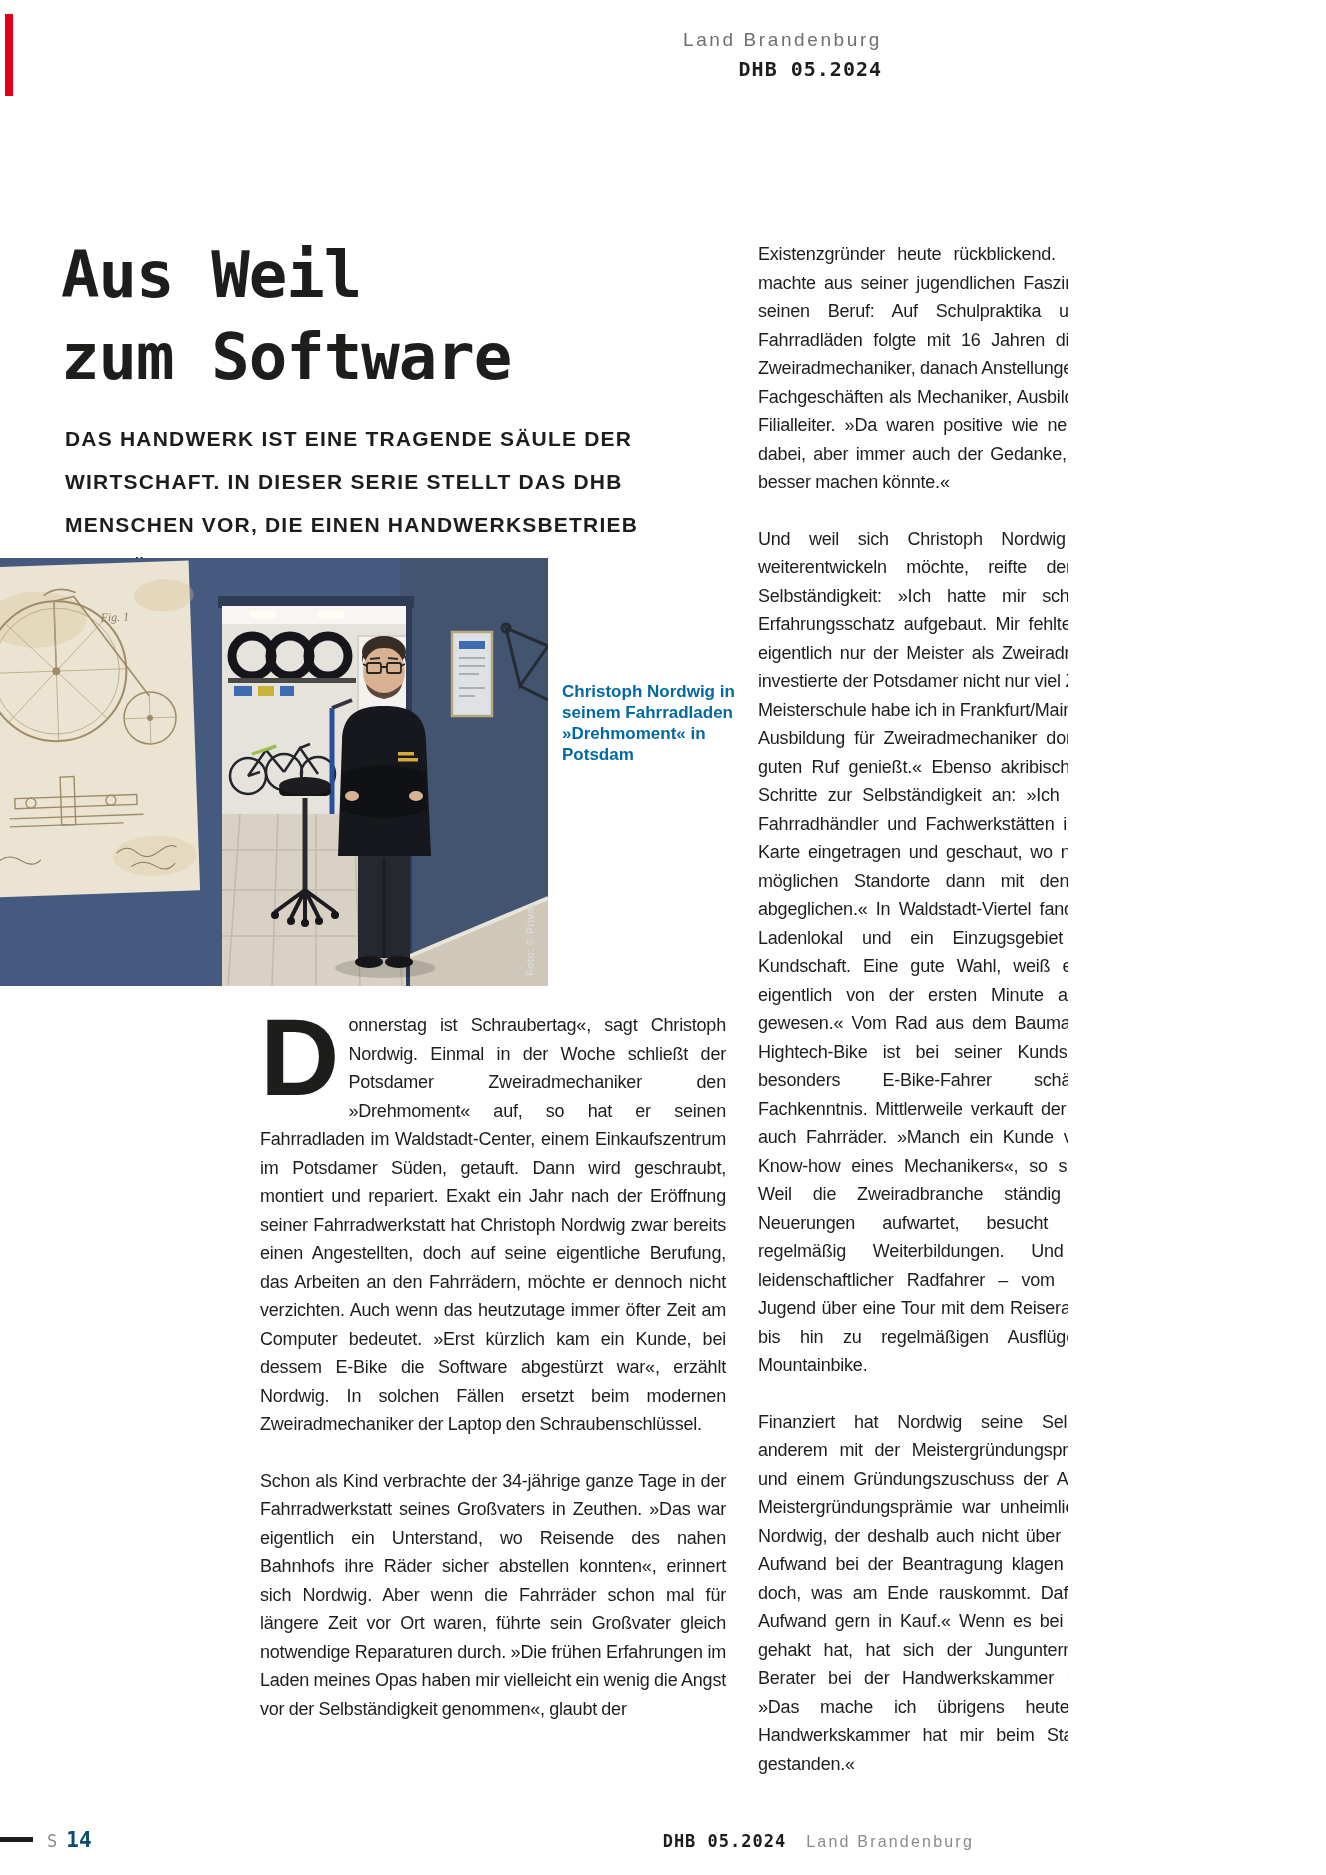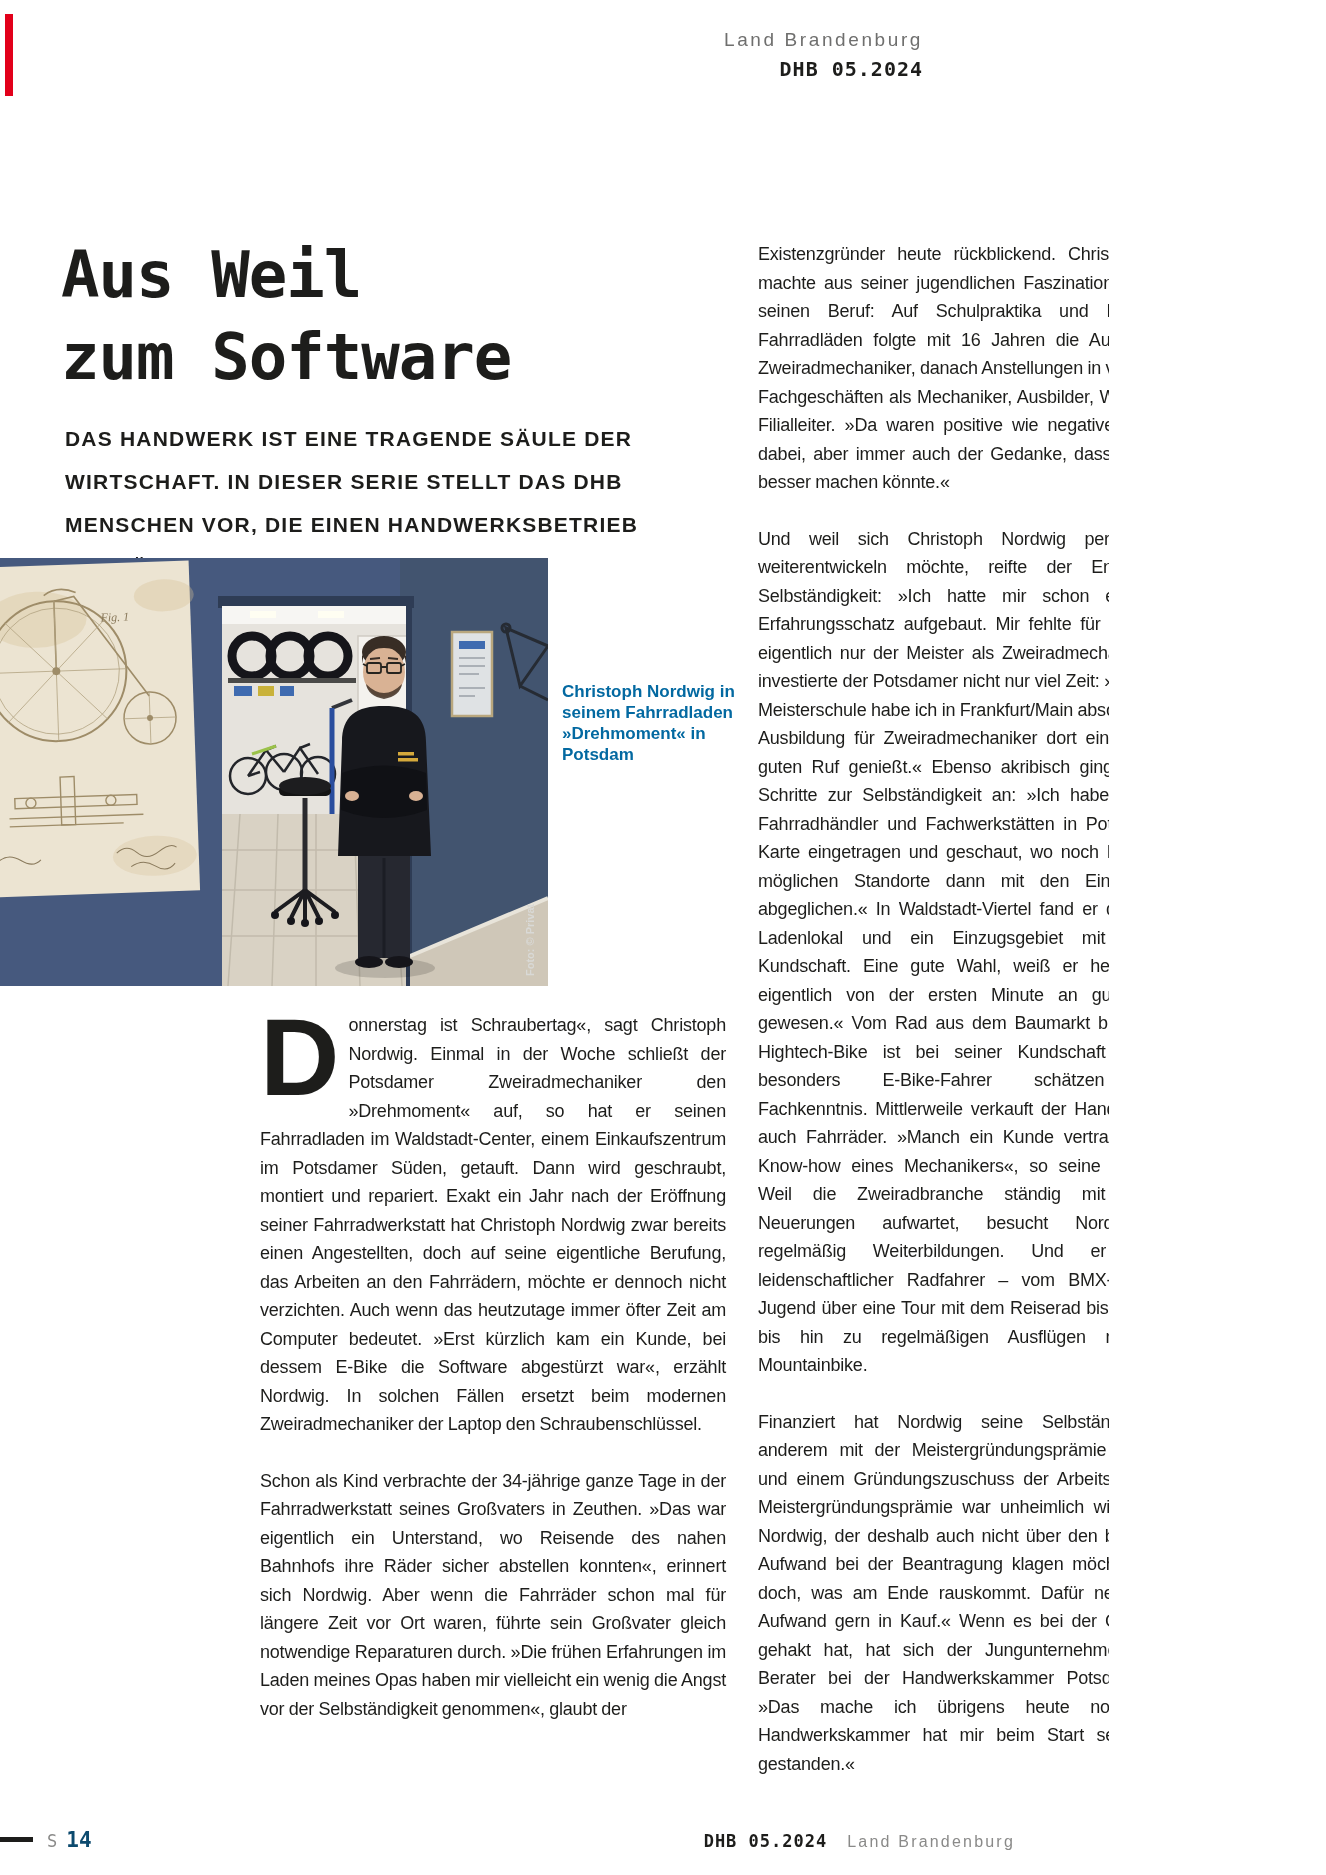--- a/index.html
+++ b/index.html
@@ -1,17 +1,17 @@
 <!DOCTYPE html>
 <html lang="de"><head>
 <meta charset="utf-8">
 <style>
   html,body{margin:0;padding:0;background:#ffffff;}
   .page{position:relative;width:1068px;height:1875px;background:#fff;overflow:hidden;
-        font-family:"Liberation Sans",sans-serif;color:#1d1d1b;padding-left:41px;}
+        font-family:"Liberation Sans",sans-serif;color:#1d1d1b;}
 
   
   .red-bar{position:absolute;left:5px;top:14px;width:8px;height:82px;background:#e2001a;}
 
   
   .hdr-block{position:absolute;right:186px;top:29px;text-align:right;}
   .hdr-region{font-size:19px;letter-spacing:2.6px;color:#6f6f6e;}
   .hdr-issue{margin-top:6px;font-family:"DejaVu Sans Mono",monospace;font-weight:bold;
              font-size:20px;letter-spacing:1px;color:#1d1d1b;}
   .hdr-icon{position:absolute;left:1152px;top:34px;width:38px;height:46px;}

